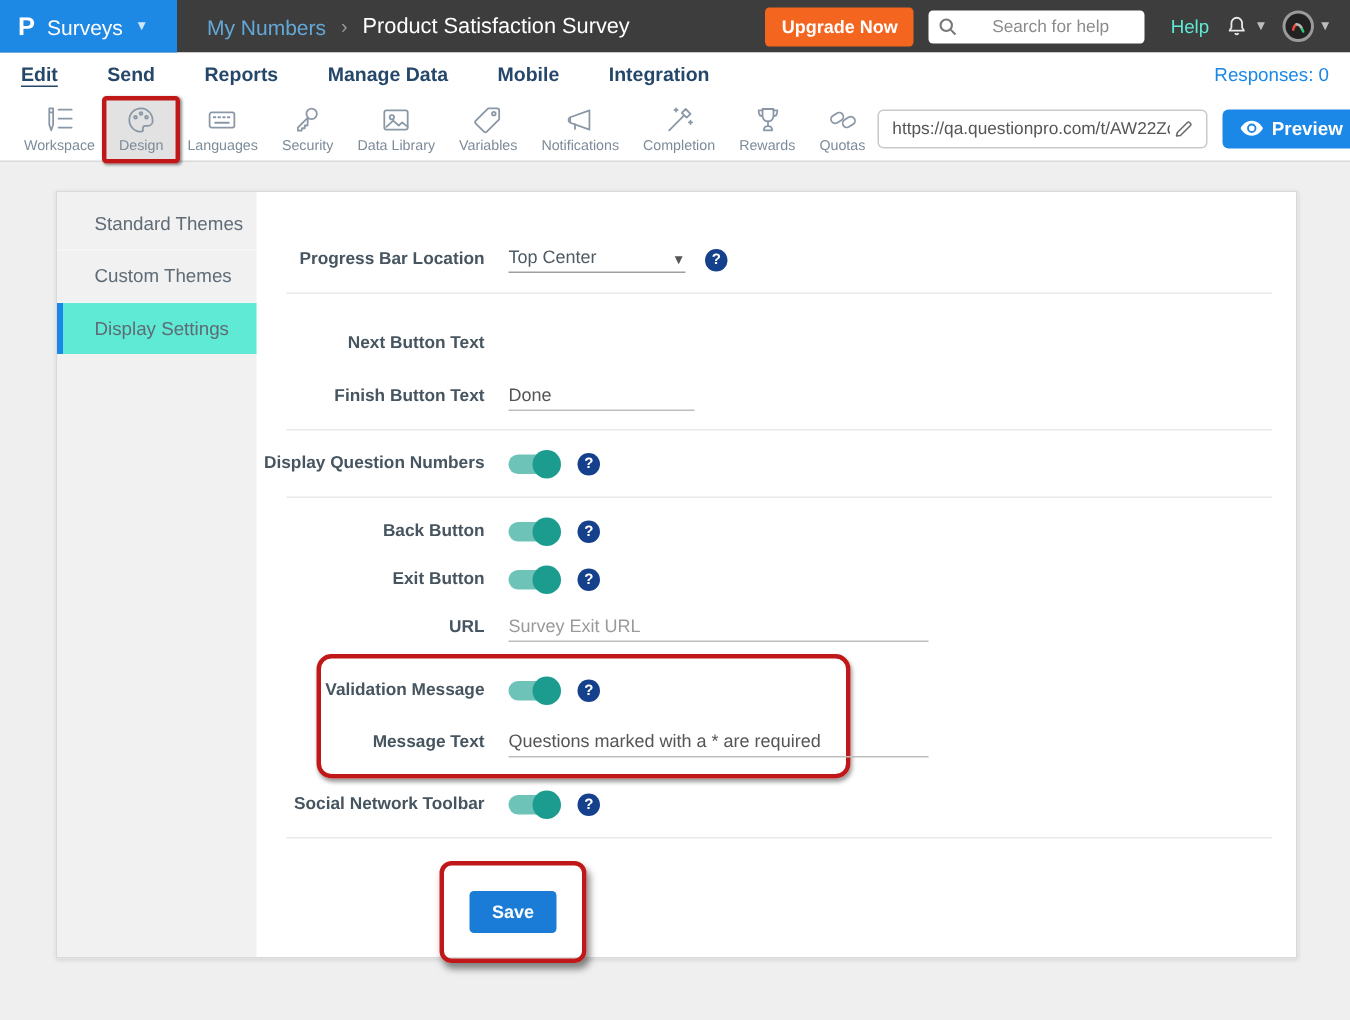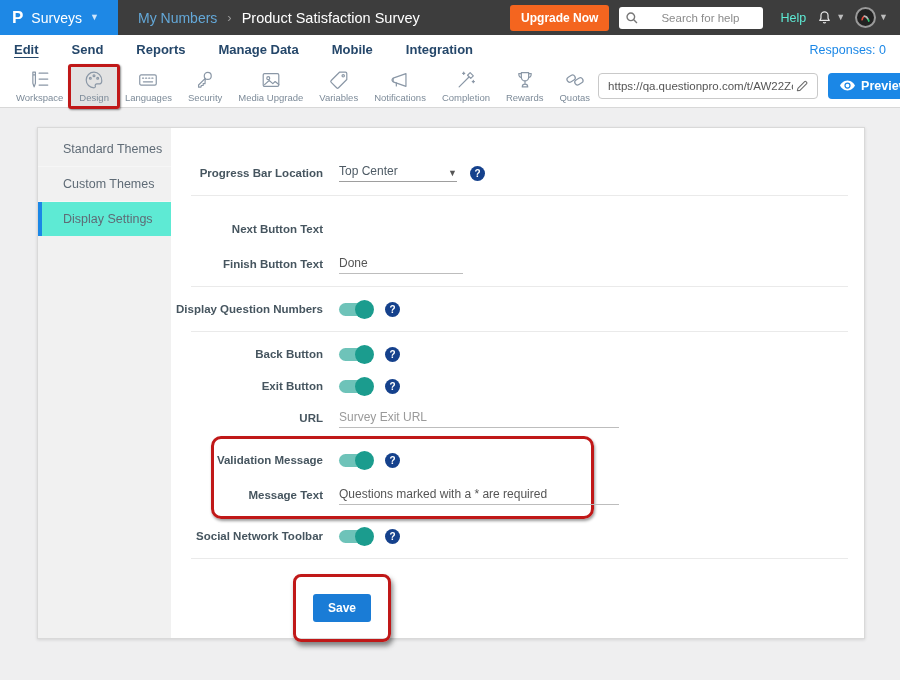--- a/index.html
+++ b/index.html
@@ -66,21 +66,21 @@
   .uinput.wide { width:280px; }
   .uinput::placeholder { color:#9a9a9a; }
   .switch { position:relative; width:33px; height:13px; border-radius:7px; background:#6ec3b9; display:inline-block; cursor:pointer; }
   .switch::after { content:""; position:absolute; right:-2px; top:-3px; width:19px; height:19px; border-radius:50%; background:#1b9c8e; }
   .help { display:inline-flex; width:15px; height:15px; border-radius:50%; background:#15418c; color:#fff; align-items:center; justify-content:center; font-size:10px; font-weight:bold; cursor:pointer; flex-shrink:0; }
   .help::after { content:"?"; }
   .sep { border:none; border-top:1px solid #eaeaea; margin:9px 0 9px 20px; }
   .mb { margin-bottom:9px; }
   .mb2 { margin-bottom:6px; }
 
-  .annotated-group { margin:5px 0 4px 40px; width:383px; border:3px solid #c01818; border-radius:10px; padding:8px 0; box-shadow:1px 2px 3px rgba(0,0,0,.4); }
+  .annotated-group { margin:5px 0 4px 40px; width:356px; border:3px solid #c01818; border-radius:10px; padding:8px 0; box-shadow:1px 2px 3px rgba(0,0,0,.4); }
   .annotated-group .flabel { width:109px; }
 
   .save-annotation { display:inline-block; border:3px solid #c01818; border-radius:8px; padding:17px; margin:6px 0 0 122px; box-shadow:2px 4px 5px rgba(40,40,40,.55); }
   .save-btn { background:#1a7cd6; color:#fff; border:none; border-radius:3px; font-size:12px; font-weight:bold; font-family:inherit; padding:7px 15px; cursor:pointer; }
 </style>
 </head>
 <body>
 
 <header class="hdr">
   <div class="brand">
@@ -166,21 +166,21 @@
         <path d="M12.3 10.2 5 17.5v2.3h2.6l.4-1.8h2v-2h2z"></path>
       </svg>
     <span class="tb-label">Security</span>
   </div>
   <div class="tb-item">
     <svg viewBox="0 0 24 24">
         <rect x="3.5" y="5" width="17" height="14" rx="1.5"></rect>
         <circle cx="9" cy="10" r="1.6"></circle>
         <path d="M5 17l5-4.5 4 3.5 2.5-2.3 4 3.3"></path>
       </svg>
-    <span class="tb-label">Media Upgrade</span>
+    <span class="tb-label">Data Library</span>
   </div>
   <div class="tb-item">
     <svg viewBox="0 0 24 24">
         <path d="M12.5 3.5h6.5A1.5 1.5 0 0 1 20.5 5v6.5l-9 9a1.5 1.5 0 0 1-2.1 0l-5.9-5.9a1.5 1.5 0 0 1 0-2.1z"></path>
         <circle cx="16.6" cy="7.4" r="1.3"></circle>
       </svg>
     <span class="tb-label">Variables</span>
   </div>
   <div class="tb-item">
     <svg viewBox="0 0 24 24">

